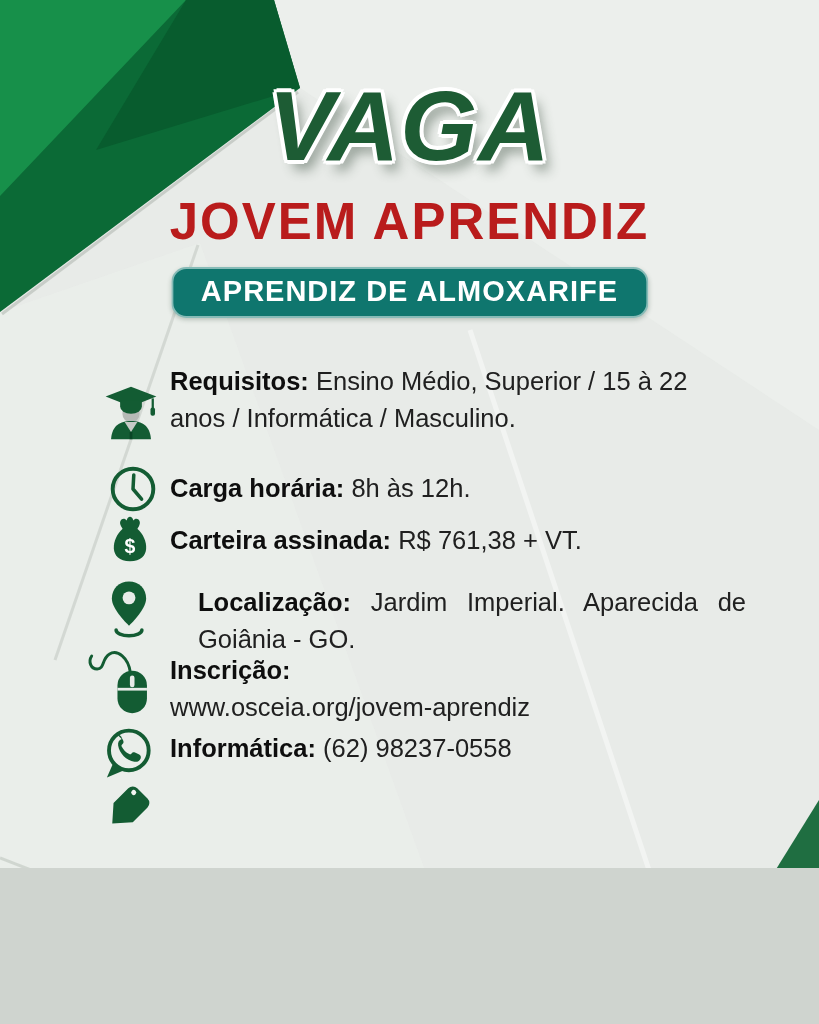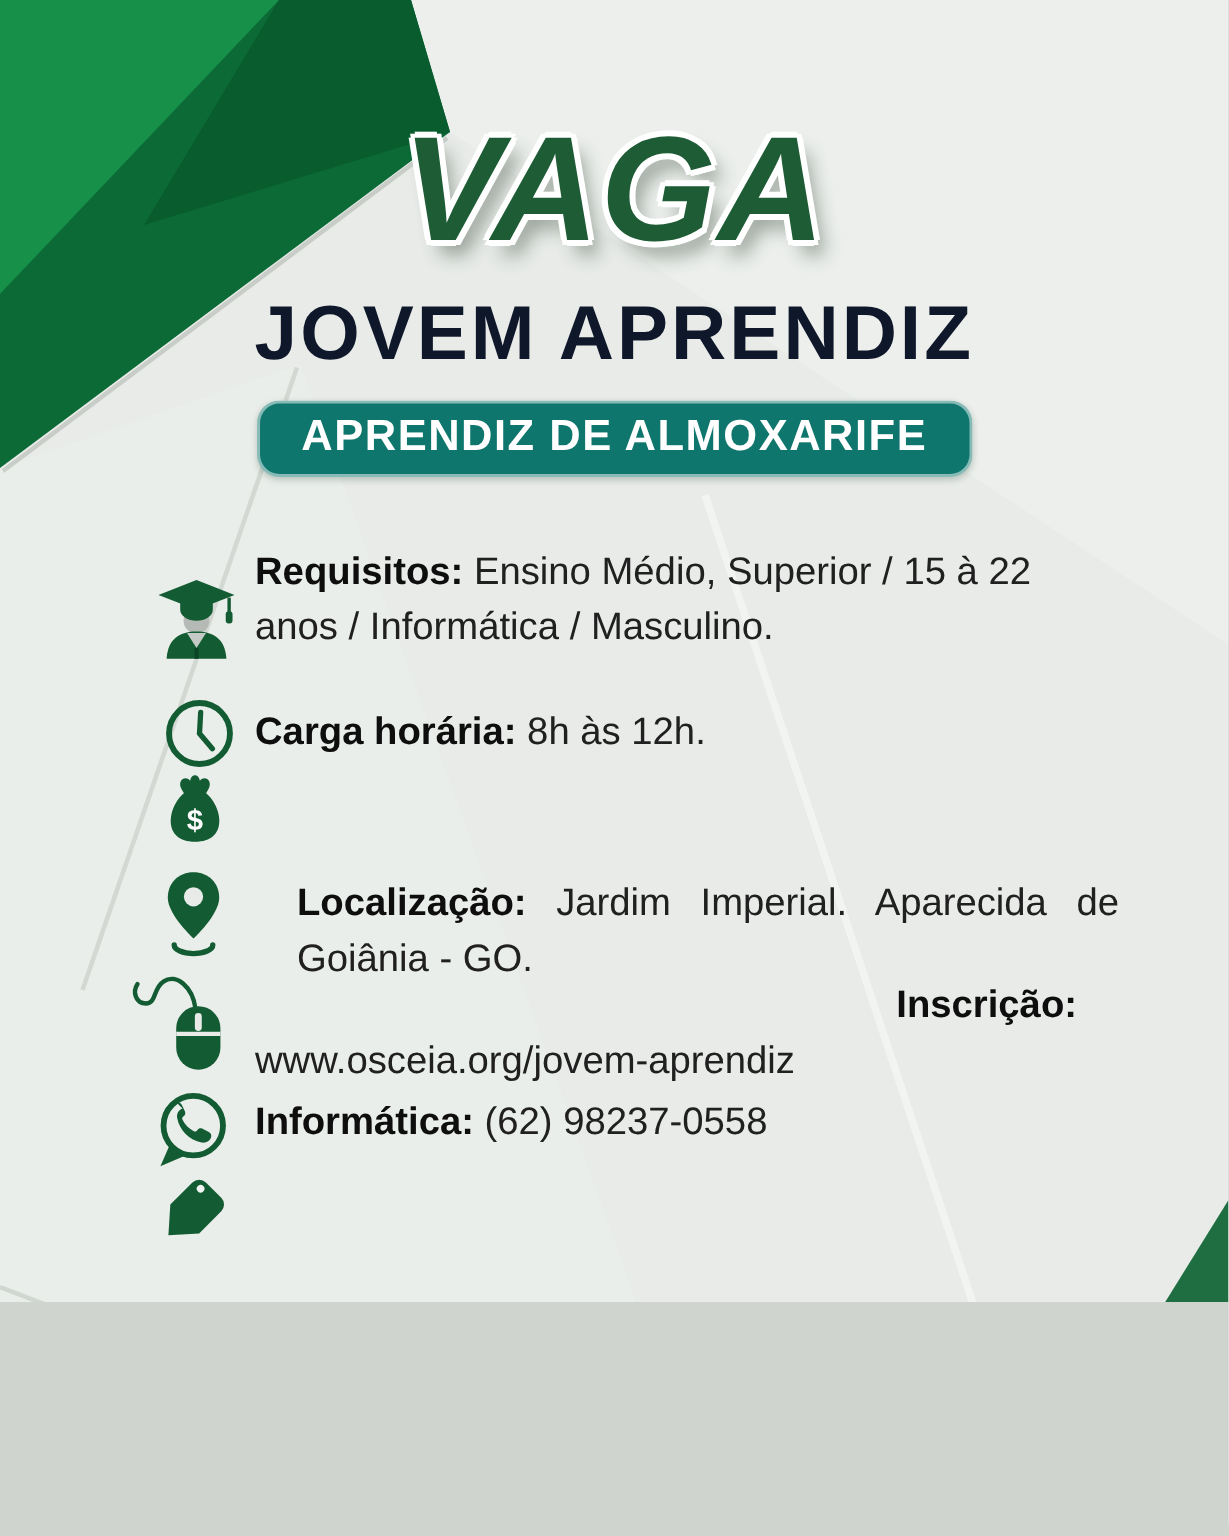--- a/index.html
+++ b/index.html
@@ -19,39 +19,39 @@
     letter-spacing:1px; color:#1d5c34;
     text-shadow:
       -3px -3px 0 #fff, 3px -3px 0 #fff, -3px 3px 0 #fff, 3px 3px 0 #fff,
       -4px 0 0 #fff, 4px 0 0 #fff, 0 -4px 0 #fff, 0 4px 0 #fff,
       7px 10px 12px rgba(50,70,55,.45);
   }
   .subtitle{
     position:absolute; top:194px; left:0; width:819px; margin:0;
     text-align:center;
     font-size:51px; line-height:1.1; font-weight:600; letter-spacing:2px;
-    color:#0f172a;
+    color:#b91c1c;
   }
   .badge{
     position:absolute; top:267px; left:50%; transform:translateX(-50%);
     background:#0f766e;
     border:2px solid rgba(255,255,255,.5);
     border-radius:15px;
     padding:6px 28px 8px 28px;
     color:#fff; font-weight:700; font-size:29px; letter-spacing:1px;
     white-space:nowrap;
     box-shadow:0 2px 4px rgba(40,70,50,.25);
   }
 
   
   .item{
     position:absolute; left:170px; width:548px; margin:0;
     font-size:25.5px; line-height:37px; color:#202020;
   }
-  .item strong{color:#0e0e0e; font-weight:700;text-align:right;}
+  .item strong{color:#0e0e0e; font-weight:700;}
   .blk{display:block;}
   .jline{display:block; text-align:justify; text-align-last:justify;}
   .icon{position:absolute; display:block;}
   .icon svg{display:block; width:100%; height:100%;}
 
   
   .logo-bubble{
     position:absolute; left:326px; top:903px; width:152px; height:121px;
     background:#f2f5f2;
     border-radius:76px 76px 0 0;
@@ -118,20 +118,24 @@
     <span>8h às 12h.</span>
   </p>
 
   <span class="icon" style="left:104px; top:512px; width:52px; height:56px;">
     <svg viewBox="0 0 64 64">
       <path d="M21,15 C17,8 24,3 28,8 C29,2 35,2 36,8 C40,3 47,8 43,15 L40,20 L24,20 Z" fill="#135c33"></path>
       <path d="M23,18 C9,30 5,58 32,58 C59,58 55,30 41,18 Z" fill="#135c33"></path>
       <text x="32" y="48" text-anchor="middle" font-family="Liberation Sans, sans-serif" font-size="24" font-weight="bold" fill="#ffffff">$</text>
     </svg>
   </span>
+  <p class="item" style="top:522px;">
+    <strong>Carteira assinada:</strong>
+    <span>R$ 761,38 + VT.</span>
+  </p>
 
   <span class="icon" style="left:106px; top:580px; width:46px; height:60px;">
     <svg viewBox="0 0 64 84">
       <path d="M32,2 C18,2 8,12 8,26 C8,42 32,64 32,64 C32,64 56,42 56,26 C56,12 46,2 32,2 Z" fill="#135c33"></path>
       <circle cx="32" cy="25" r="9" fill="#e8ebe8"></circle>
       <path d="M14,70 a18,8 0 0 0 36,0" fill="none" stroke="#135c33" stroke-width="5" stroke-linecap="round"></path>
     </svg>
   </span>
   <p class="item" style="top:584px;margin-left:28px;">
     <span class="jline"><strong>Localização:</strong> <span>Jardim Imperial. Aparecida de</span></span>

